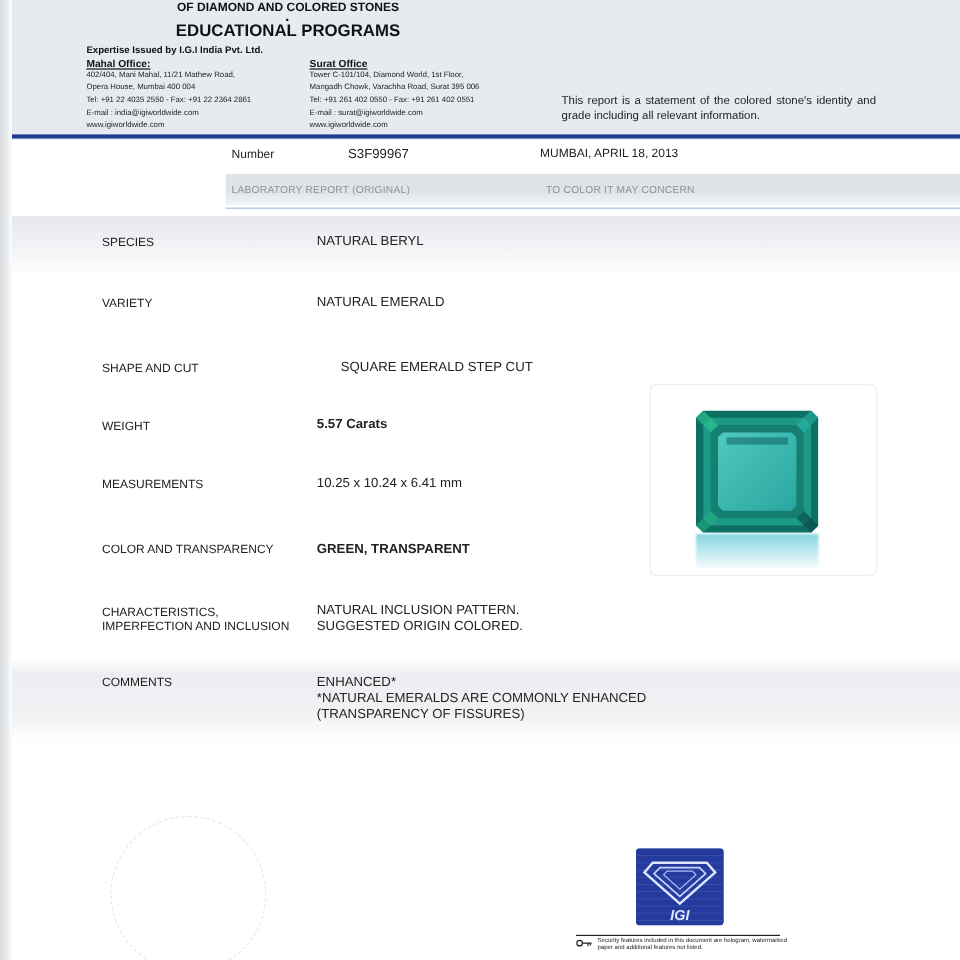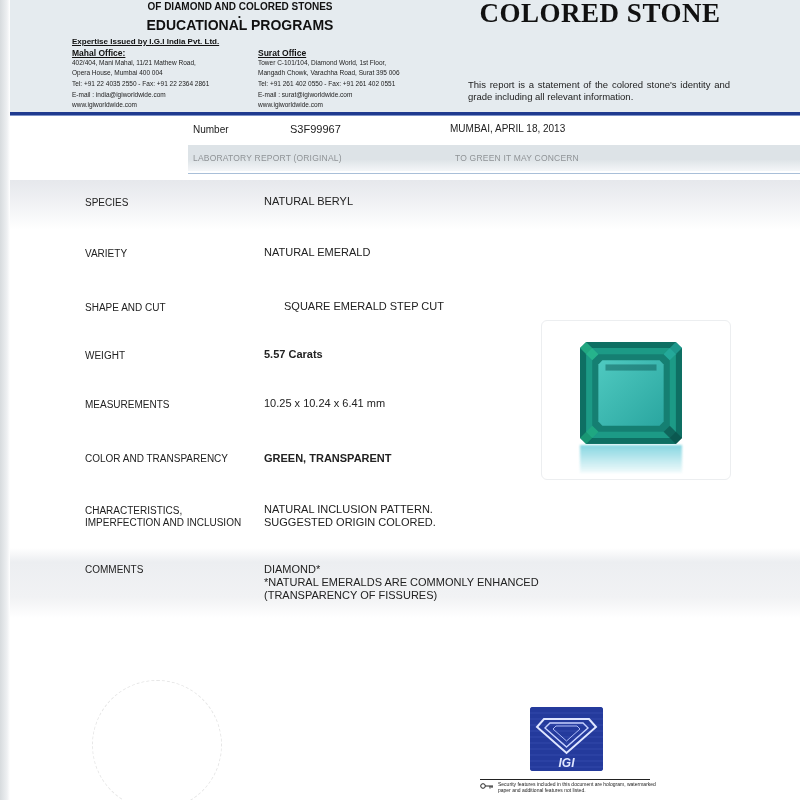--- a/index.html
+++ b/index.html
@@ -32,21 +32,21 @@
     .org-dot {
       position: absolute; left: 238px; top: 13px; font-size: 8px; line-height: 8px; color: #111;
     }
     .org-line2 {
       position: absolute; left: 110px; top: 17px; width: 260px; text-align: center;
       font-size: 14px; font-weight: bold; color: #111;
     }
 
     .expertise {
       position: absolute; left: 72px; top: 37px; font-size: 8px; font-weight: bold;
-      text-decoration: underline; color: #111;
+      color: #111;
     }
     .office-title {
       position: absolute; font-size: 8.5px; font-weight: bold; text-decoration: underline; color: #111;
     }
     .office-line {
       position: absolute; font-size: 6.5px; color: #222; white-space: nowrap;
     }
 
     .report-title {
       position: absolute; left: 440px; top: 2px; width: 320px; text-align: center;
@@ -140,31 +140,30 @@
 <div class="office-line" style="left:72px; top:101px;">www.igiworldwide.com</div>
 
 <div class="office-title" style="left:258px; top:48px;">Surat Office</div>
 <div class="office-line" style="left:258px; top:59px;">Tower C-101/104, Diamond World, 1st Floor,</div>
 <div class="office-line" style="left:258px; top:69px;">Mangadh Chowk, Varachha Road, Surat 395 006</div>
 <div class="office-line" style="left:258px; top:80px;">Tel: +91 261 402 0550 - Fax: +91 261 402 0551</div>
 <div class="office-line" style="left:258px; top:91px;">E-mail : surat@igiworldwide.com</div>
 <div class="office-line" style="left:258px; top:101px;">www.igiworldwide.com</div>
 
 <div class="report-title">
-  <div>COLORED STONE</div>
 </div>
 <div class="report-desc">This report is a statement of the colored stone's identity and grade including all relevant information.</div>
 
 <div class="num-label">Number</div>
 <div class="num-value">S3F99967</div>
 <div class="num-place">MUMBAI, APRIL 18, 2013</div>
 
 <div class="lab-band"></div>
 <div class="lab-label">LABORATORY REPORT (ORIGINAL)</div>
-<div class="lab-concern">TO GREEN IT MAY CONCERN</div>
+<div class="lab-concern">TO COLOR IT MAY CONCERN</div>
 <div class="lab-rule"></div>
 
 <div class="body-band-top"></div>
 <div class="body-band-mid"></div>
 
 <div class="field-label" style="top:197px;">SPECIES</div>
 <div class="field-value" style="top:195px;">NATURAL BERYL</div>
 
 <div class="field-label" style="top:248px;">VARIETY</div>
 <div class="field-value" style="top:246px;">NATURAL EMERALD</div>
@@ -185,21 +184,21 @@
   <div>CHARACTERISTICS,</div>
   <div>IMPERFECTION AND INCLUSION</div>
 </div>
 <div class="field-value" style="top:503px;">
   <div>NATURAL INCLUSION PATTERN.</div>
   <div>SUGGESTED ORIGIN COLORED.</div>
 </div>
 
 <div class="field-label" style="top:564px;">COMMENTS</div>
 <div class="field-value" style="top:563px;">
-  <div>DIAMOND*</div>
+  <div>ENHANCED*</div>
   <div>*NATURAL EMERALDS ARE COMMONLY ENHANCED</div>
   <div>(TRANSPARENCY OF FISSURES)</div>
 </div>
 
 <div class="gem-frame"></div>
 <svg class="gem" viewBox="0 0 100 100">
   <defs>
     <linearGradient id="gtable" x1="0" y1="0" x2="1" y2="1">
       <stop offset="0" stop-color="#4fc9c0"></stop>
       <stop offset="1" stop-color="#2aa6a0"></stop>

